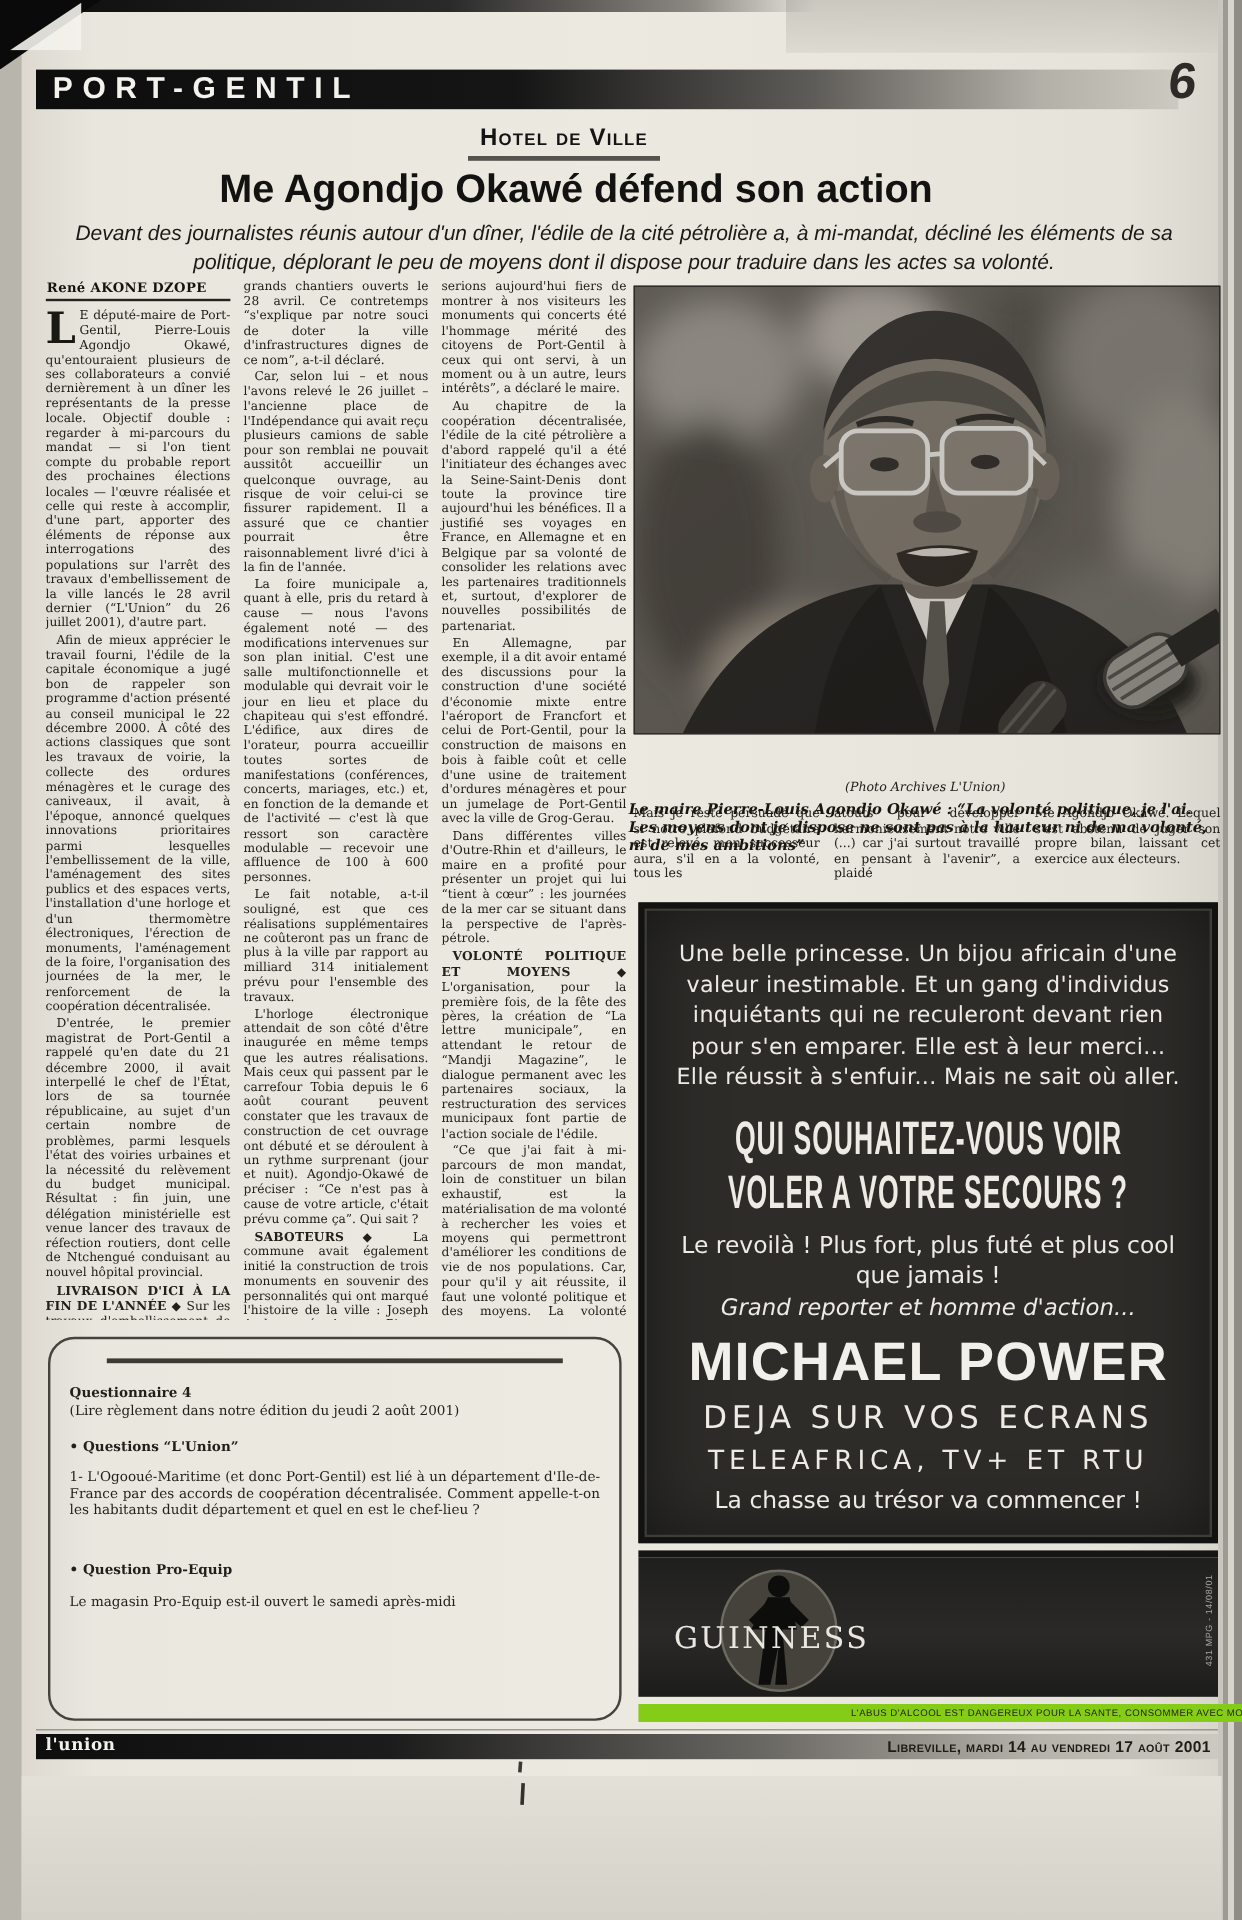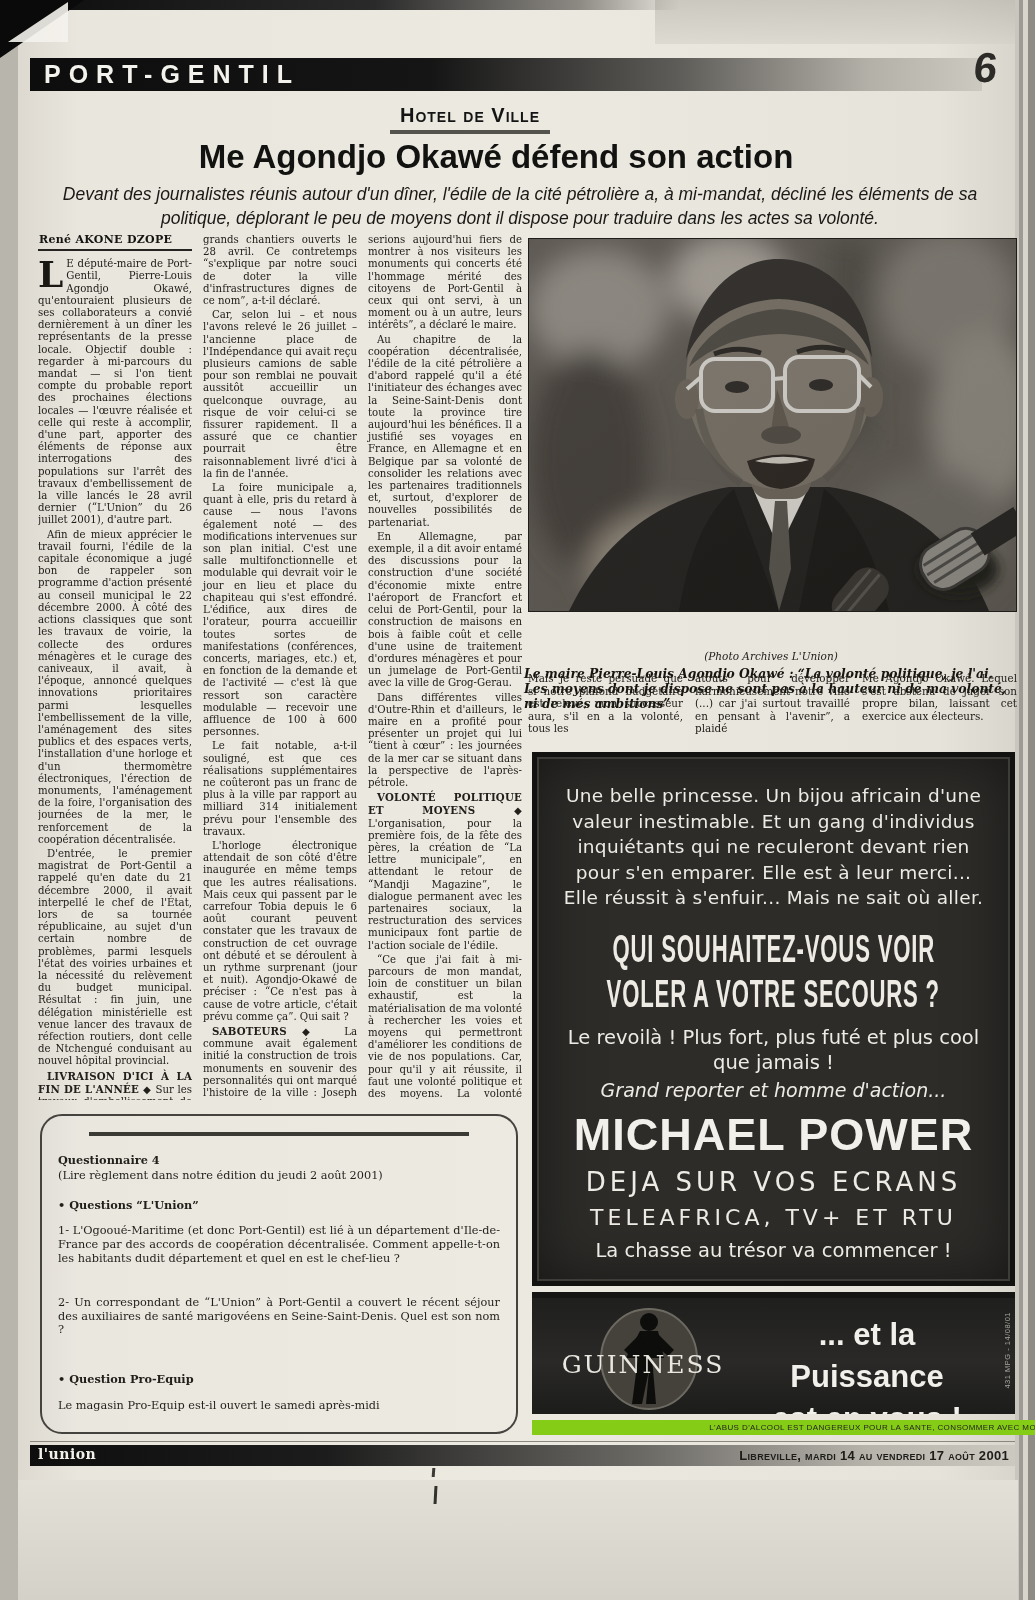--- a/index.html
+++ b/index.html
@@ -40,21 +40,21 @@
     position:absolute;right:38px;top:44px;font-family:"Liberation Sans",sans-serif;
     font-weight:bold;font-size:42px;color:#2c2b28;transform:skewX(-6deg);
   }
   .kicker-row{position:absolute;left:0;top:104px;width:940px;text-align:center;}
   .kicker{
     display:inline-block;font-family:"Liberation Sans",sans-serif;font-weight:bold;
     font-variant:small-caps;font-size:20px;letter-spacing:1px;color:#141414;
     border-bottom:4px solid #55534e;padding:0 10px 3px 10px;
   }
   .headline{
-    position:absolute;left:16px;top:138px;width:960px;text-align:center;
+    position:absolute;left:0;top:138px;width:960px;text-align:center;
     font-family:"Liberation Sans",sans-serif;font-weight:bold;font-size:33px;color:#121210;
   }
   .deck{
     position:absolute;left:45px;top:182px;width:950px;text-align:center;
     font-family:"Liberation Sans",sans-serif;font-style:italic;font-size:17.5px;
     line-height:24px;color:#1a1915;
   }
 
   
   .columns{
@@ -336,36 +336,31 @@
   <svg class="gn-oval" width="110" height="106" viewBox="0 0 110 106">
     <ellipse cx="55" cy="53" rx="48" ry="50" fill="#45423c" stroke="#6d6a62" stroke-width="2"></ellipse>
     <g fill="#0d0d0b">
       <circle cx="55" cy="16" r="9"></circle>
       <path d="M46 25 L64 25 L70 52 L58 52 L62 98 L52 98 L55 64 L48 98 L38 98 L44 52 L32 52 Z"></path>
       <path d="M46 28 L30 44 L36 50 L50 38 Z"></path>
       <path d="M64 28 L80 44 L74 50 L60 38 Z"></path>
     </g>
   </svg>
   <div class="gn-brand">GUINNESS</div>
-  <div class="gn-slogan">
-    <span>... et la Puissance</span><br>
-    <span>est en vous !</span>
-  </div>
   <div class="gn-code">431 MPG - 14/08/01</div>
 </div>
 <div class="gn-warning">L'ABUS D'ALCOOL EST DANGEREUX POUR LA SANTE, CONSOMMER AVEC MODERATION</div>
 
 <div class="contest">
   <div class="contest-rule"></div>
   <div class="contest-body">
     <div class="bold c-qhead">Questionnaire 4</div>
     <div class="c-qsub">(Lire règlement dans notre édition du jeudi 2 août 2001)</div>
     <div class="bold c-s1">• Questions “L'Union”</div>
     <div class="c-q1">1- L'Ogooué-Maritime (et donc Port-Gentil) est lié à un département d'Ile-de-France par des accords de coopération décentralisée. Comment appelle-t-on les habitants dudit département et quel en est le chef-lieu ?</div>
-    <div class="c-q2">2- Un correspondant de “L'Union” à Port-Gentil a couvert le récent séjour des auxiliaires de santé marigovéens en Seine-Saint-Denis. Quel est son nom ?</div>
     <div class="bold c-s2">• Question Pro-Equip</div>
     <div class="c-q3">Le magasin Pro-Equip est-il ouvert le samedi après-midi</div>
   </div>
 </div>
 
 <div class="footer-rule"></div>
 <div class="footer-bar">
   <span class="footer-left">l'union</span>
   <span class="footer-right">Libreville, mardi 14 au vendredi 17 août 2001</span>
 </div>

